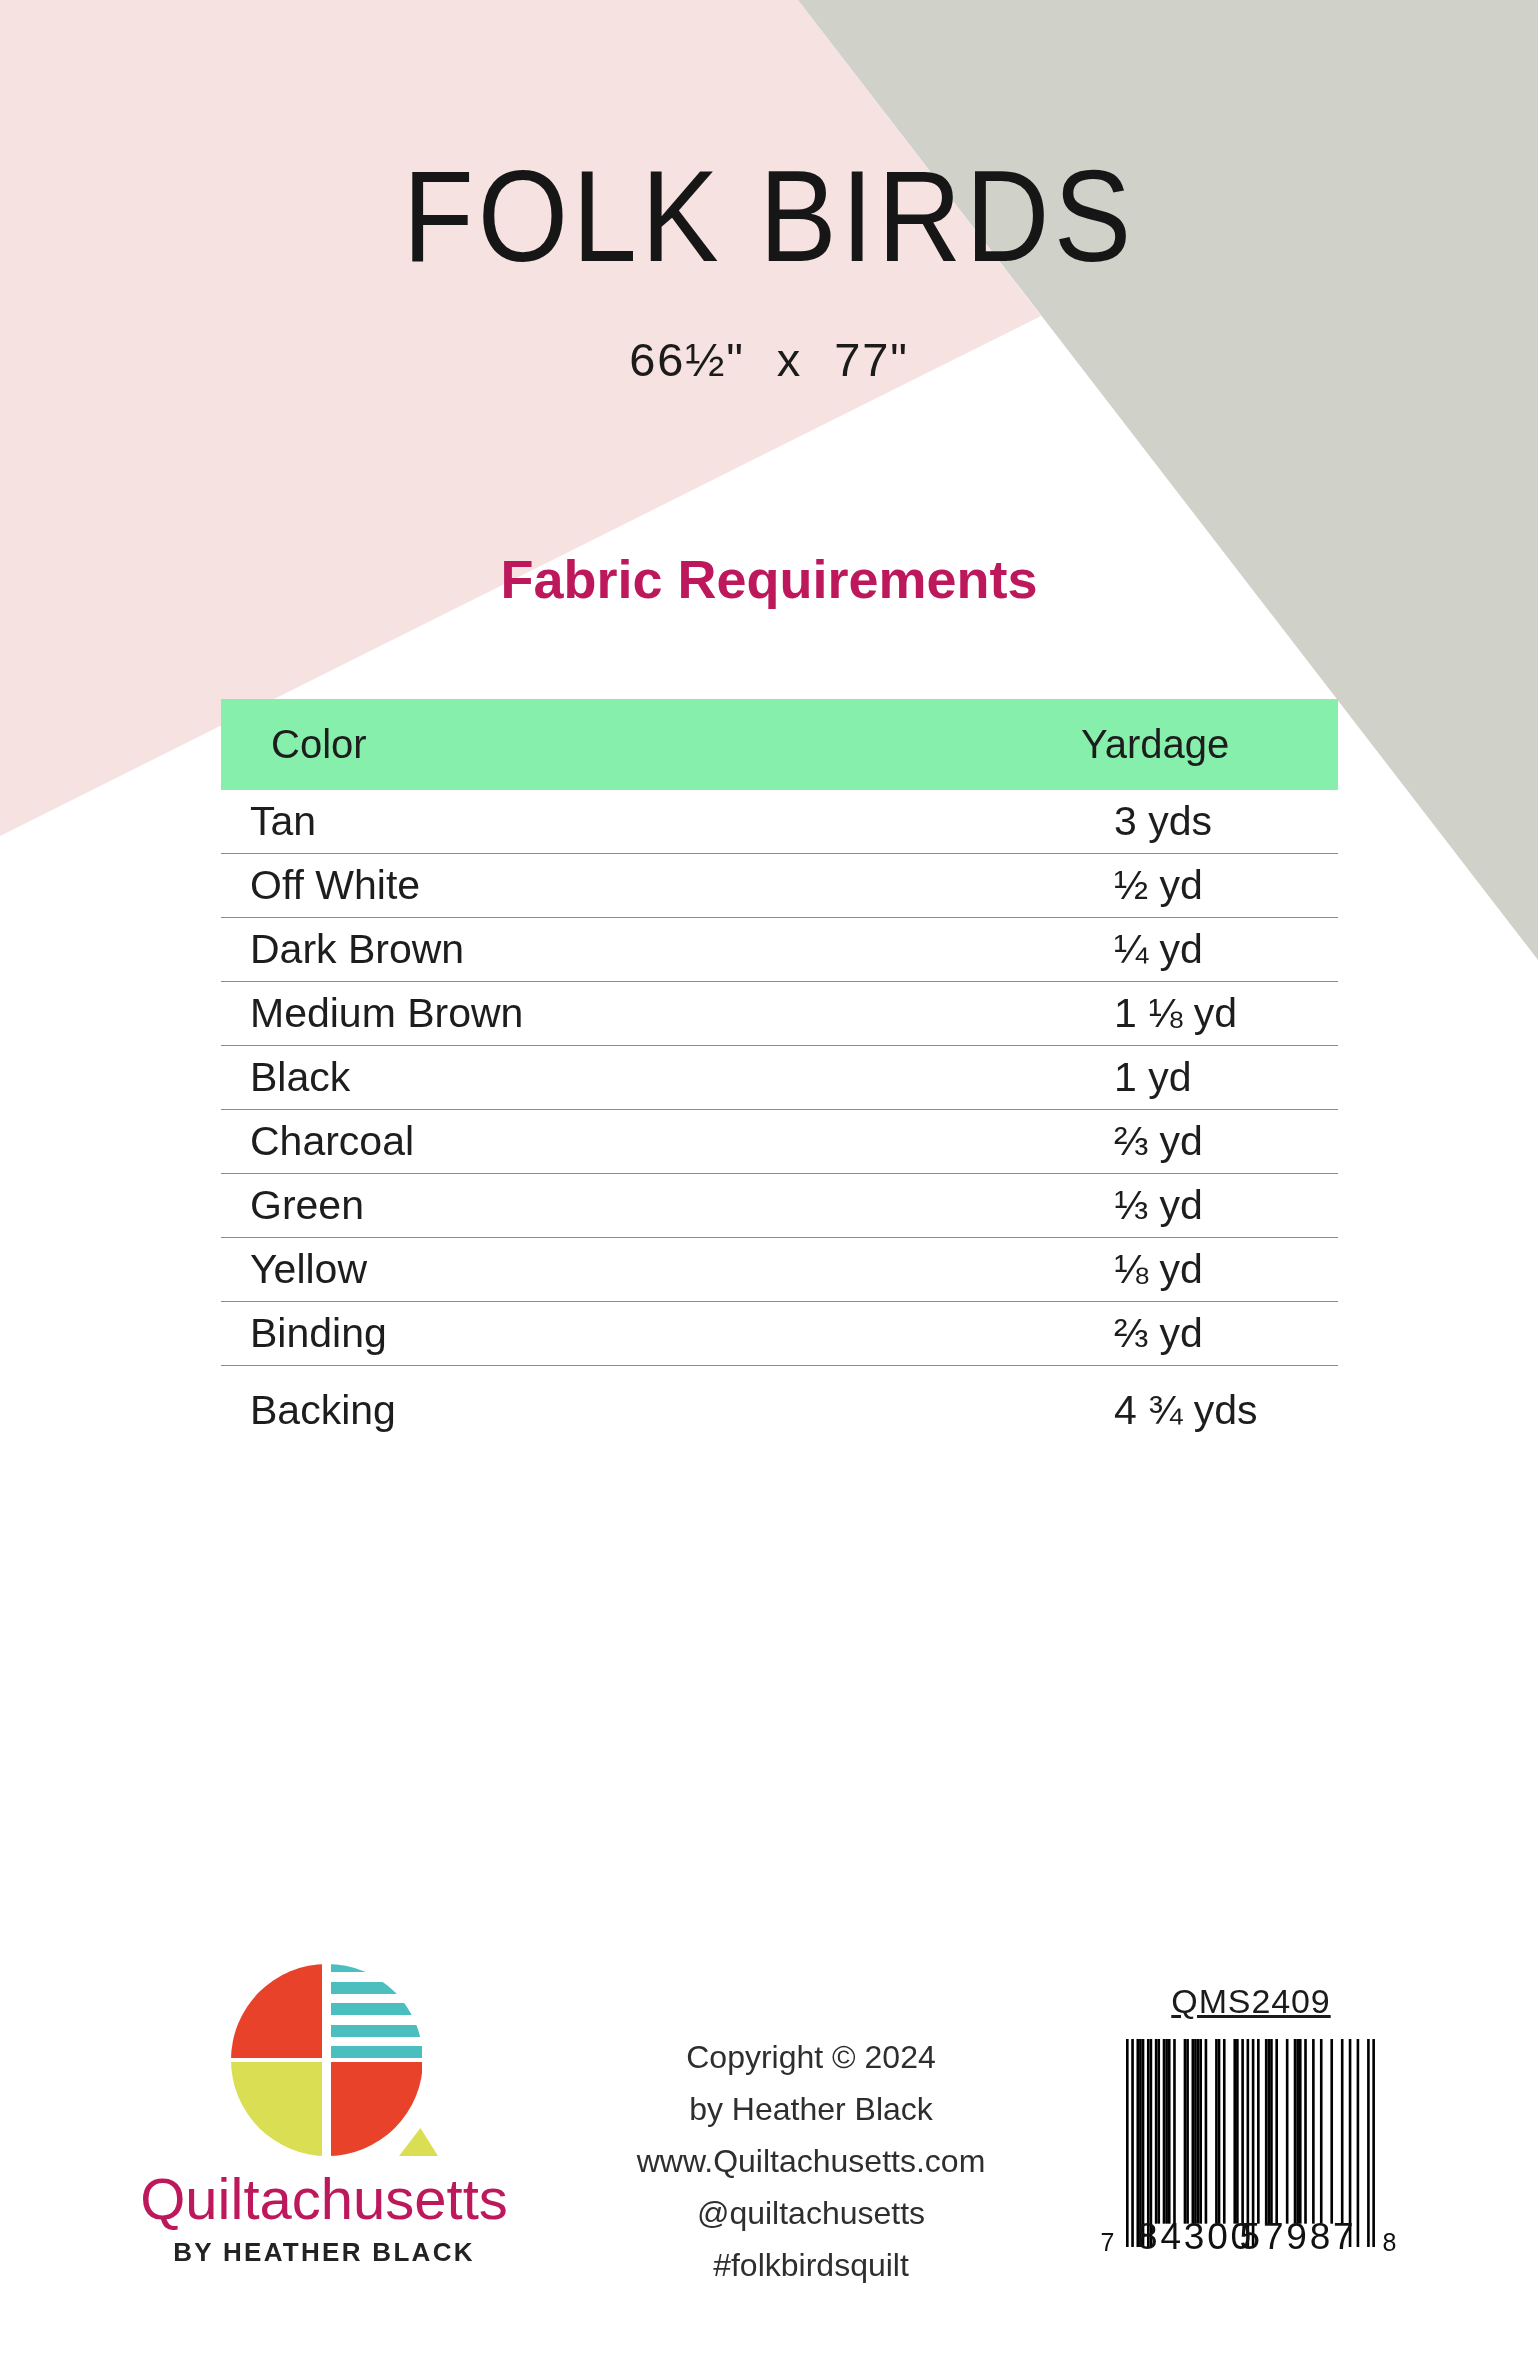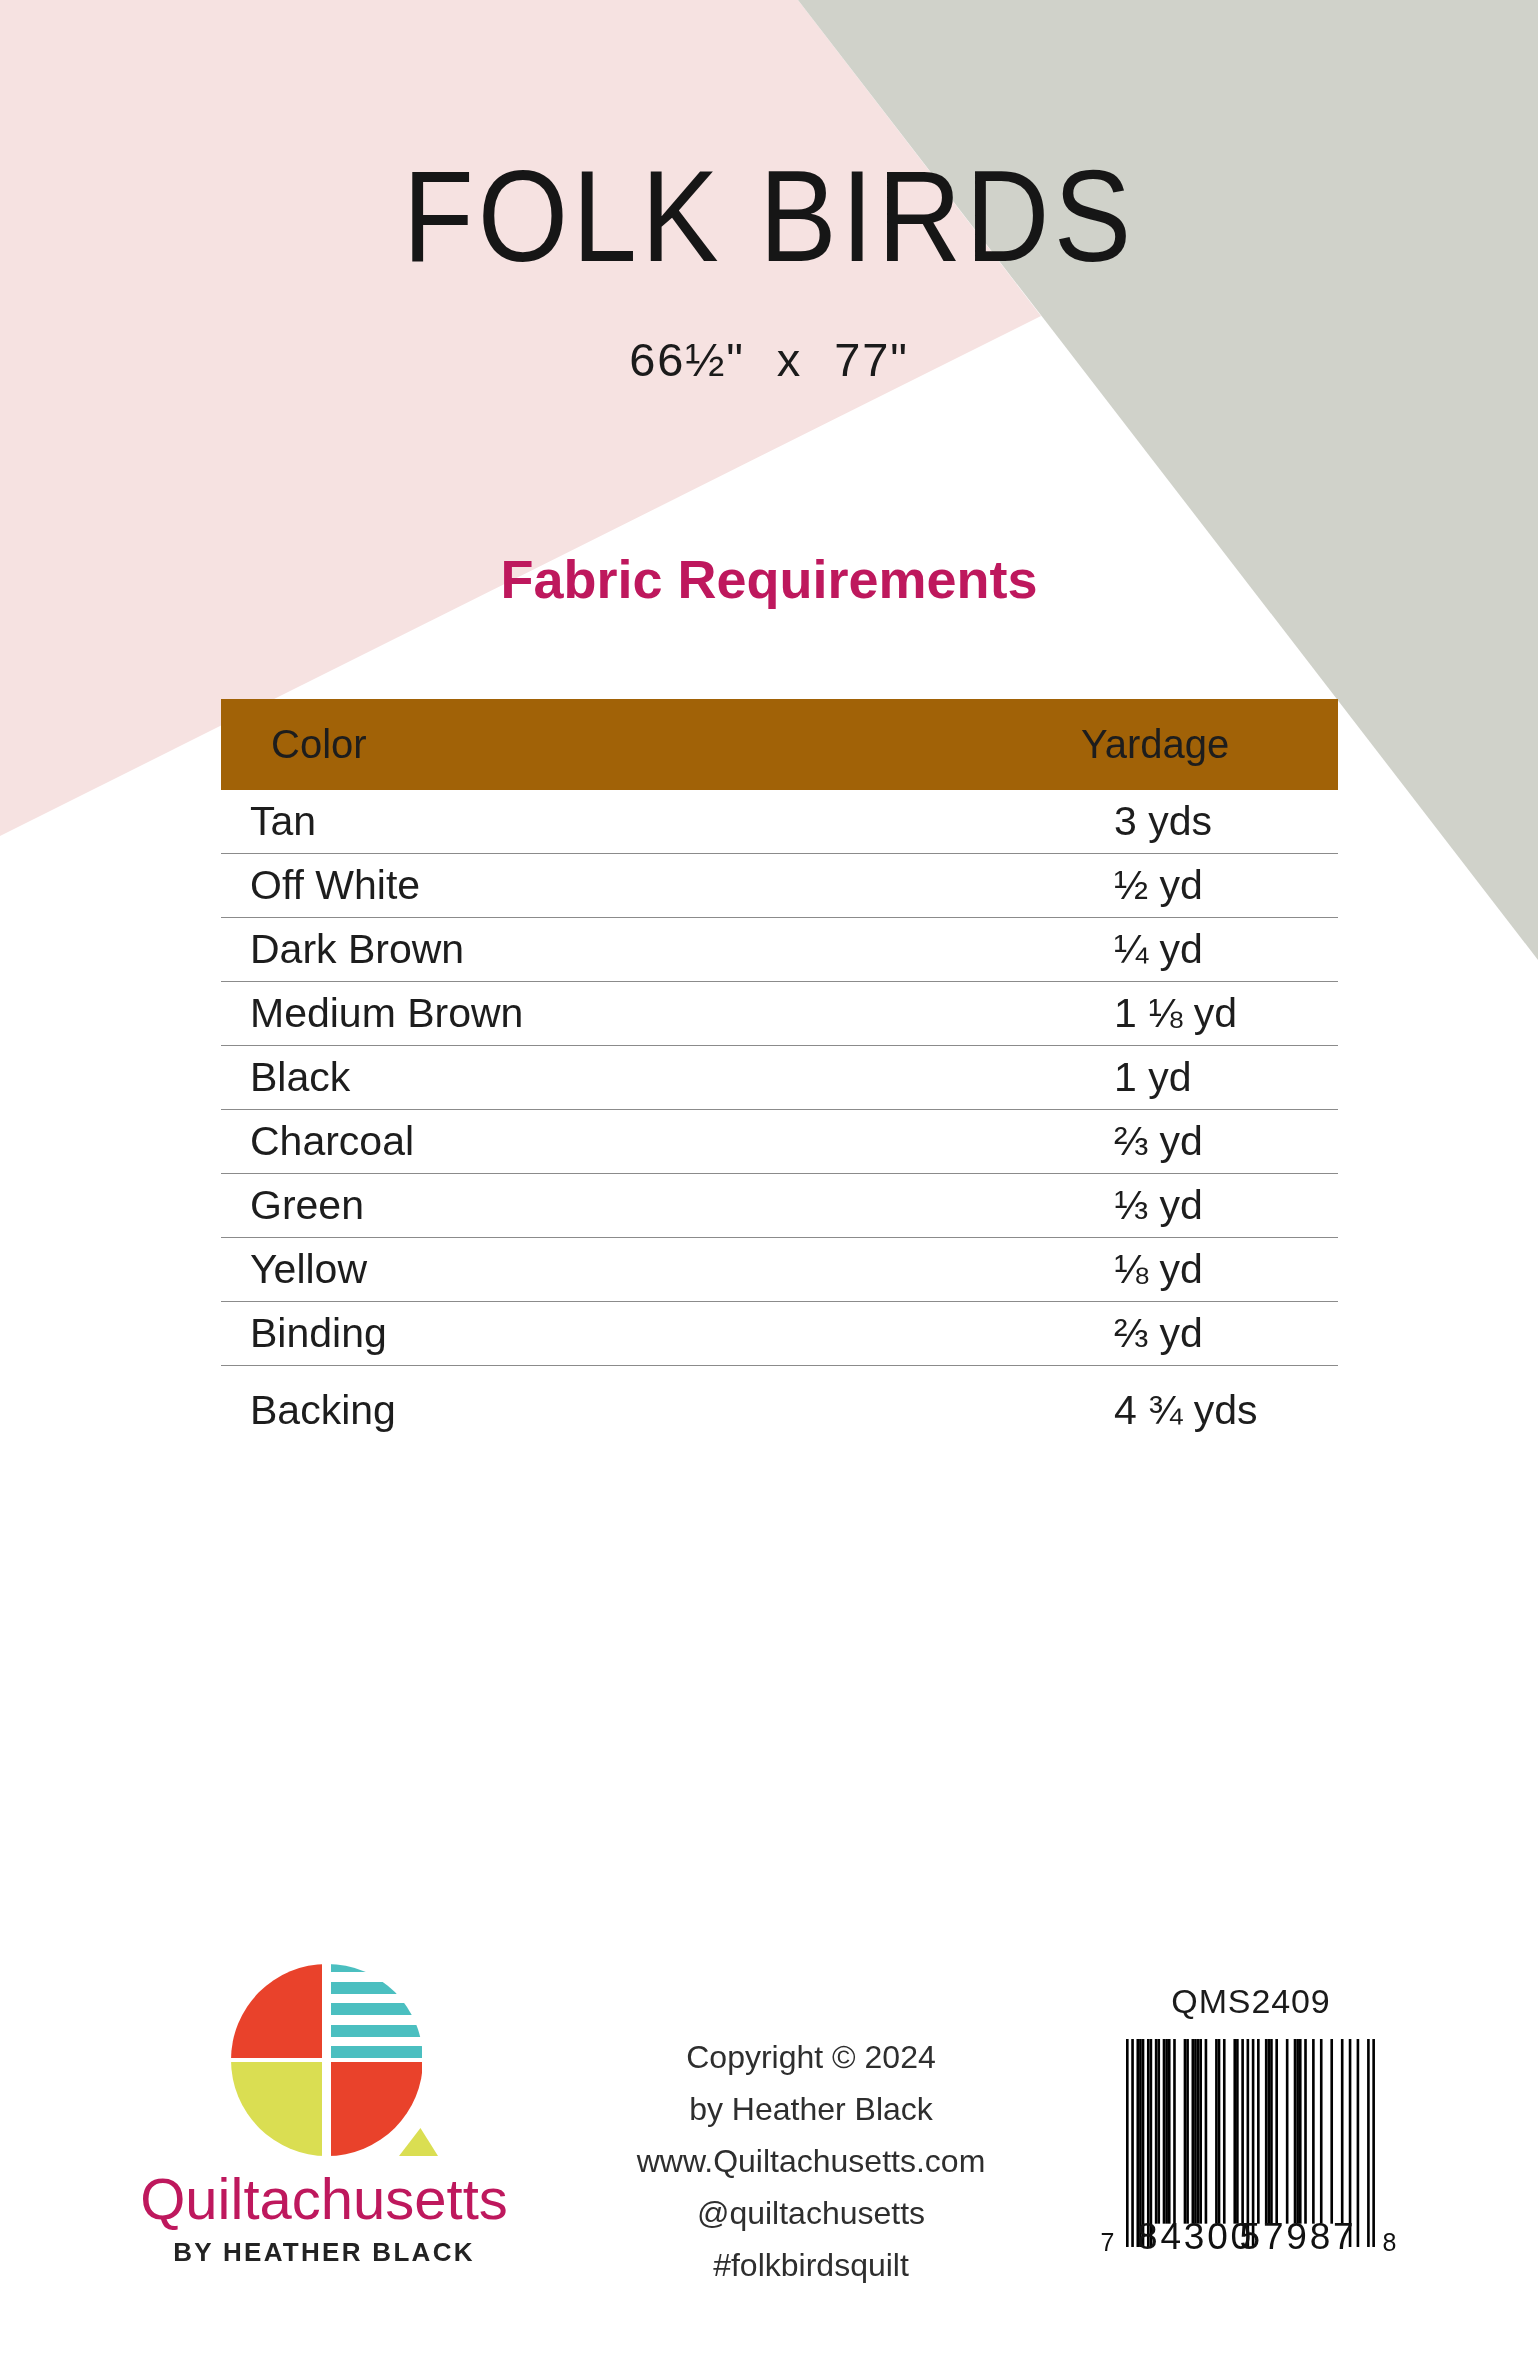--- a/index.html
+++ b/index.html
@@ -37,21 +37,21 @@
     word-spacing:17px;letter-spacing:1.9px;
   }
   .section-heading{
     left:0;top:551px;width:1538px;text-align:center;
     font-size:54px;line-height:56px;font-weight:bold;color:#be185d;
   }
 
   
   .fabric-table{left:221px;top:699px;width:1117px;}
   .t-header{
-    height:91px;background:#a16207;display:flex;align-items:center;
+    height:91px;background:#86efac;display:flex;align-items:center;
     font-size:40px;position:relative;
   }
   .t-header .col1{padding-left:50px;}
   .t-header .col2{position:absolute;left:860px;}
   .t-row{
     height:64px;display:flex;align-items:center;position:relative;
     font-size:41px;border-bottom:1.9px solid #8b8b8b;
     box-sizing:border-box;
   }
   .t-row:last-child{border-bottom:none;height:89px;}
@@ -82,21 +82,21 @@
     font-size:26px;font-weight:bold;letter-spacing:2.3px;color:#232323;
   }
 
   .copyright-block{
     left:578px;top:2031px;width:466px;text-align:center;
     font-size:32px;line-height:52px;color:#2e2e2e;
   }
 
   .sku-label{
     left:1111px;top:1982px;width:280px;text-align:center;
-    font-size:34px;color:#1b1b1b;letter-spacing:0.9px;
+    font-size:34px;color:#1b1b1b;letter-spacing:0.9px;text-decoration:underline;
   }
   .barcode-bars{left:1126px;top:2039px;}
   .bc-digit{font-size:25px;color:#111111;text-align:center;}
   .bc-group{font-size:37px;color:#111111;text-align:center;letter-spacing:2.8px;white-space:nowrap;}
 </style>
 </head>
 <body>
 
 <div class="abs shape-pink"></div>
 <div class="abs shape-gray"></div>

